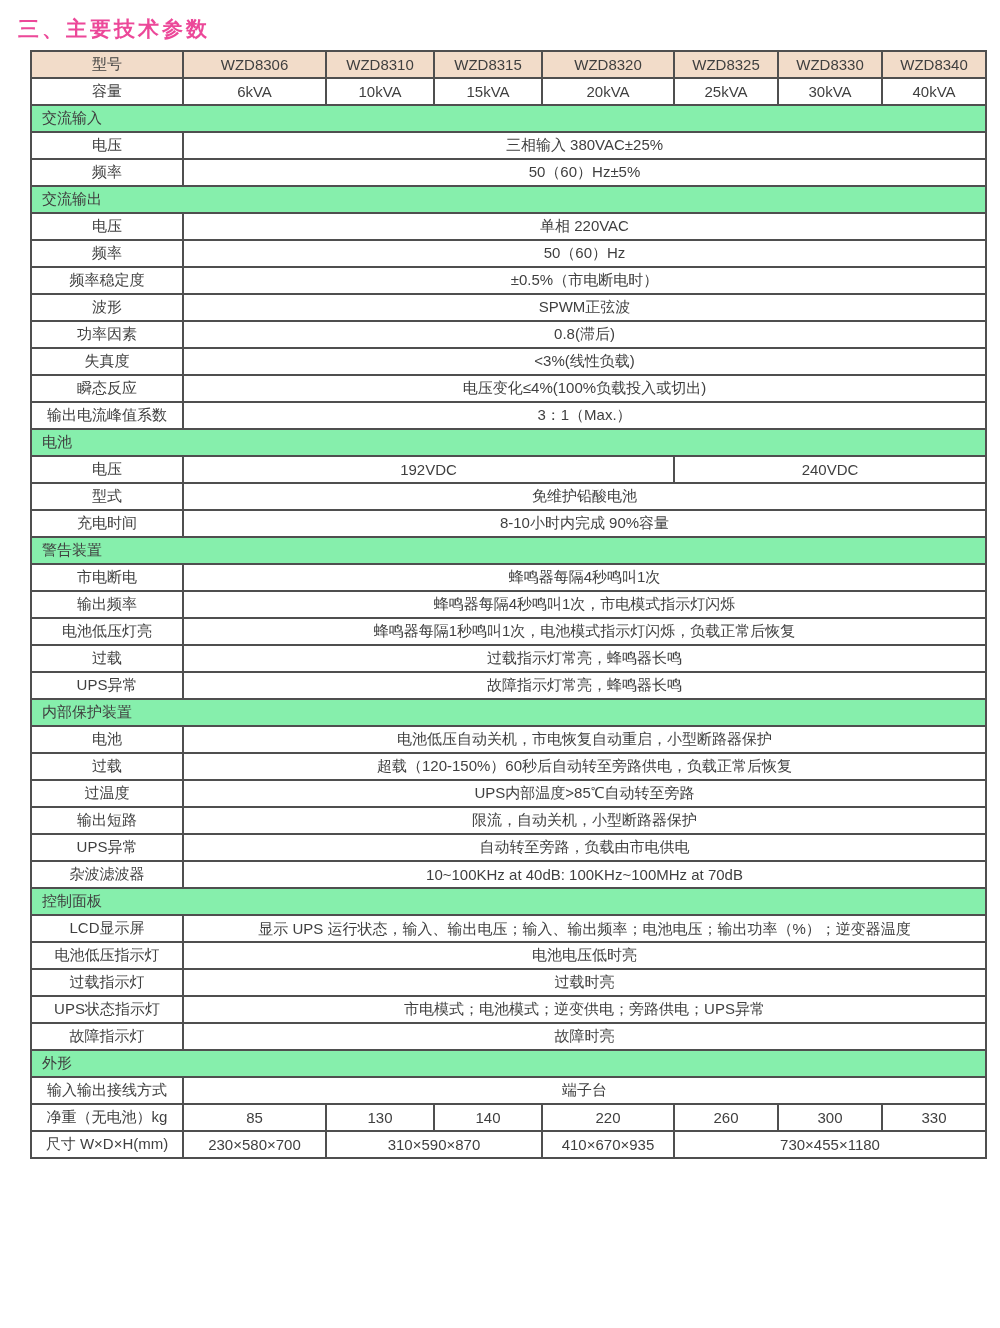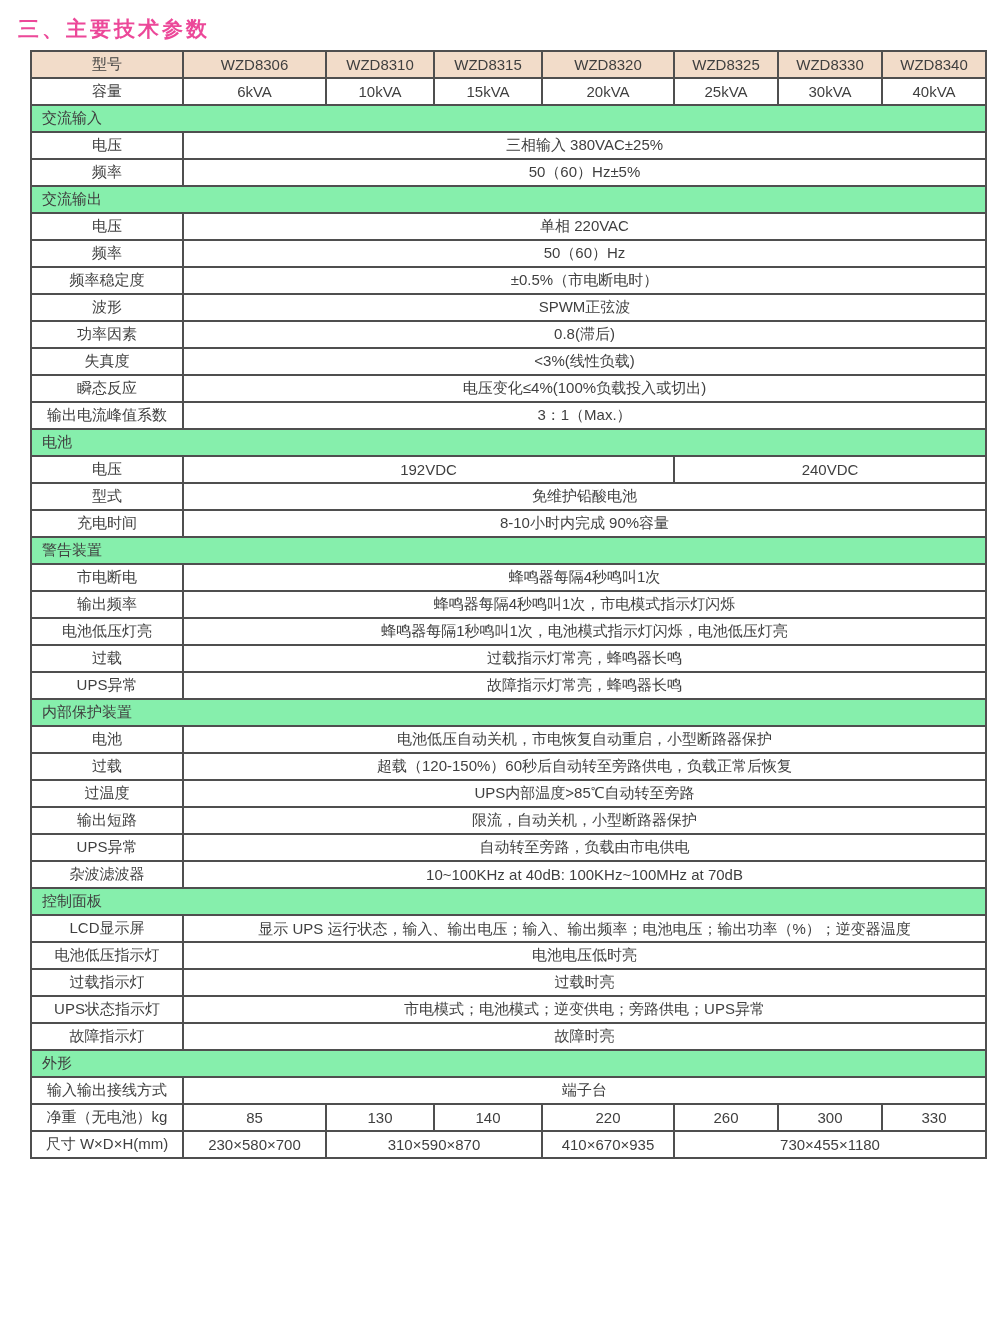--- a/index.html
+++ b/index.html
@@ -179,21 +179,21 @@
       <td colspan="7">蜂鸣器每隔4秒鸣叫1次</td>
     </tr>
 
     <tr>
       <td class="label">输出频率</td>
       <td colspan="7">蜂鸣器每隔4秒鸣叫1次，市电模式指示灯闪烁</td>
     </tr>
 
     <tr>
       <td class="label">电池低压灯亮</td>
-      <td colspan="7">蜂鸣器每隔1秒鸣叫1次，电池模式指示灯闪烁，电池低压灯亮</td>
+      <td colspan="7">蜂鸣器每隔1秒鸣叫1次，电池模式指示灯闪烁，负载正常后恢复</td>
     </tr>
 
     <tr>
       <td class="label">过载</td>
       <td colspan="7">过载指示灯常亮，蜂鸣器长鸣</td>
     </tr>
 
     <tr>
       <td class="label">UPS异常</td>
       <td colspan="7">故障指示灯常亮，蜂鸣器长鸣</td>

